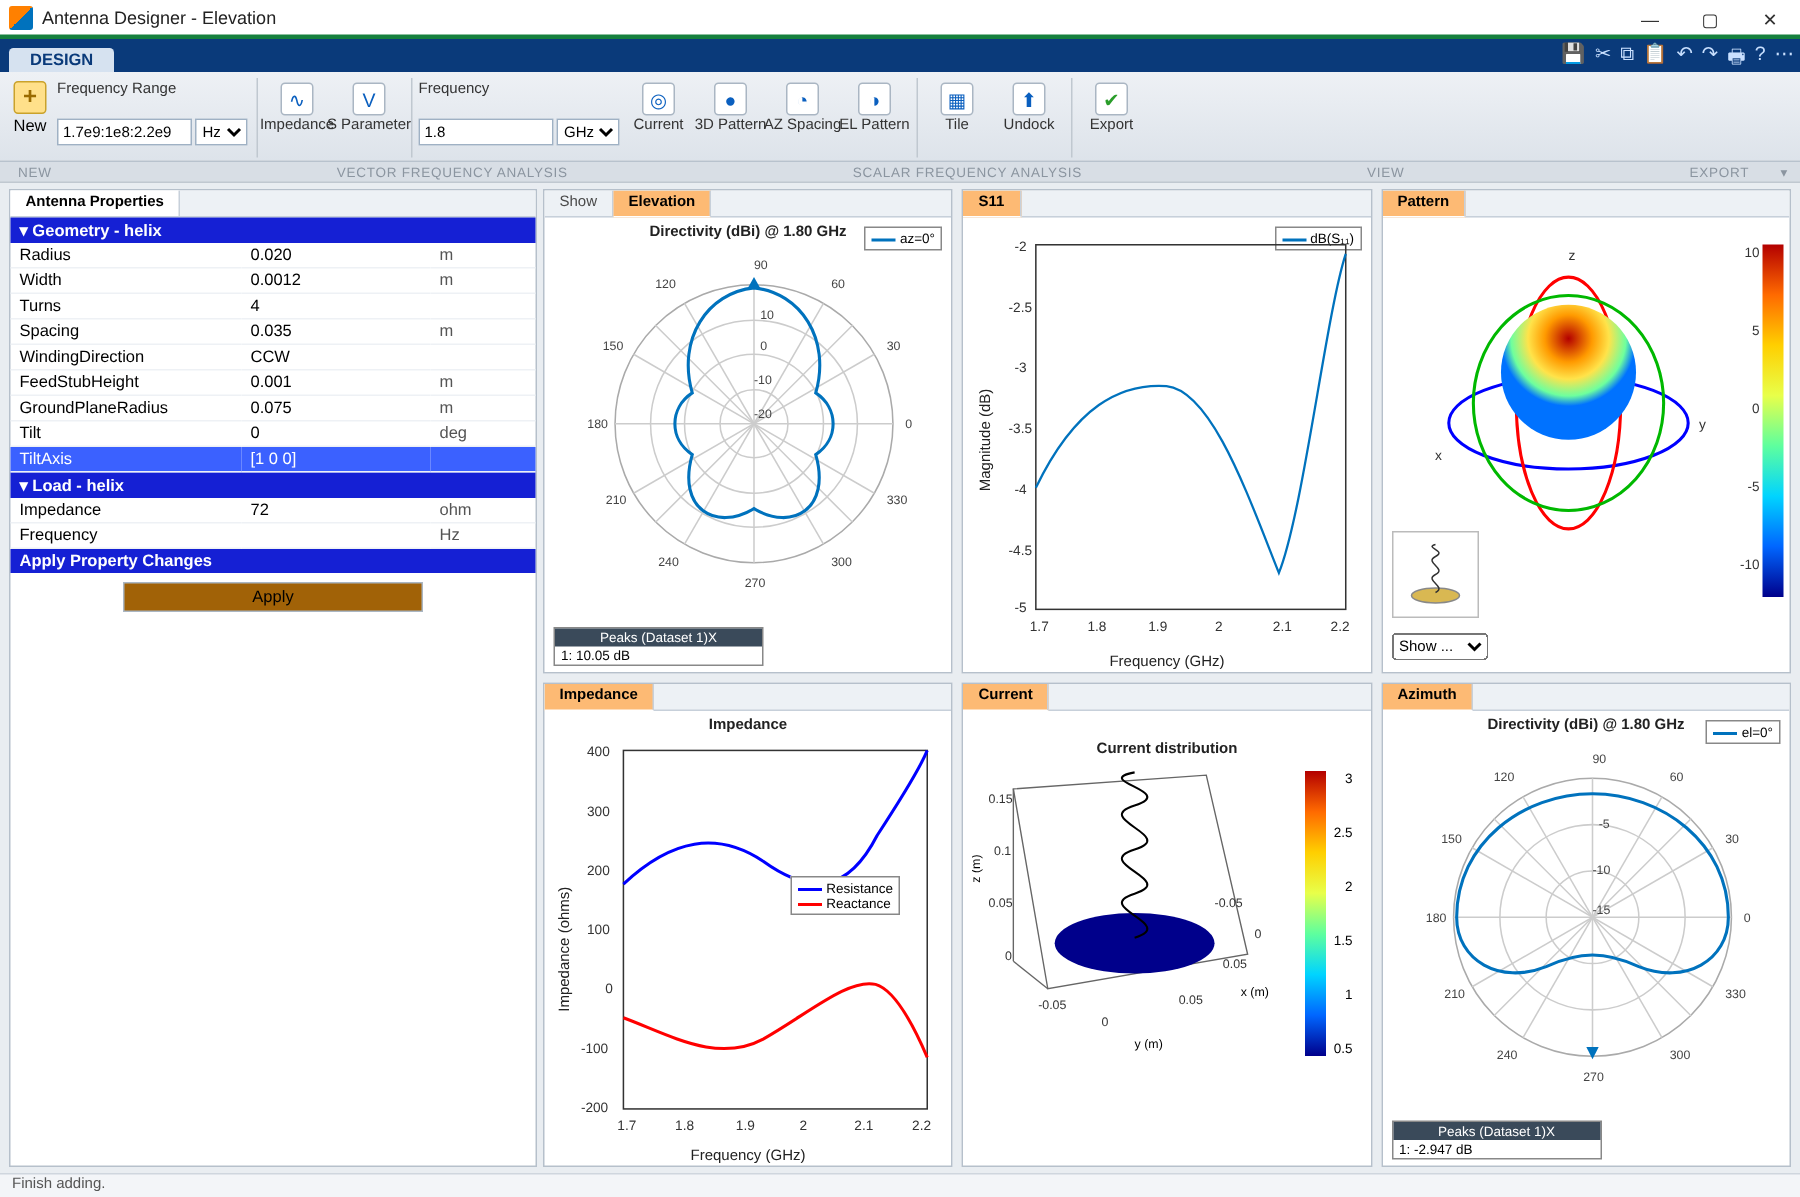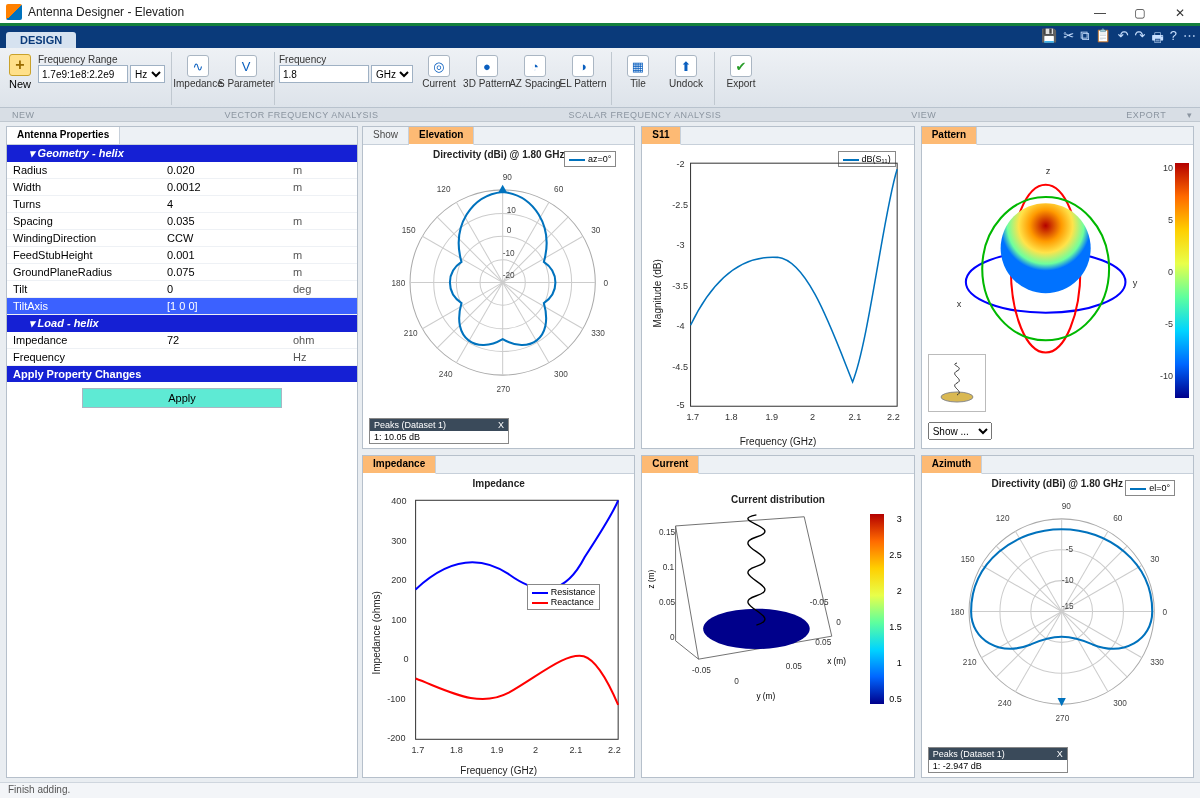--- a/index.html
+++ b/index.html
@@ -16,21 +16,21 @@
   .ribbontabs { height: 22px; background: linear-gradient(#0a3a7a,#0a3a7a); display:flex; align-items:flex-end; padding-left:6px; position:relative; }
   .ribbontabs .tab { background:#d6e2f0; color:#0a3a7a; border-radius:3px 3px 0 0; padding:2px 14px; font-size:11px; font-weight:600; }
   .ribbontabs .rightbar { position:absolute; right:4px; top:2px; display:flex; gap:6px; color:#c9e0ff; }
   .ribbontabs .rightbar span { cursor:pointer; font-size:13px; }
 
   .toolbar { height: 60px; background: linear-gradient(#eef1f5,#dde3ea); border-bottom:1px solid #b8c2cd; display:flex; align-items:stretch; padding:4px 6px 2px 6px; gap:4px; position:relative; }
   .tb-group { display:flex; align-items:flex-start; gap:4px; border-right:1px solid #c0c8d0; padding-right:6px; }
   .tb-btn { width:44px; display:flex; flex-direction:column; align-items:center; justify-content:flex-start; gap:2px; padding-top:2px; cursor:pointer; border:1px solid transparent; border-radius:3px; }
   .tb-btn .ico { width:22px; height:22px; border:1px solid #aab6c3; border-radius:3px; background:#fff; display:flex;align-items:center;justify-content:center;font-size:13px;color:#0a5fbf;}
   .tb-btn .lbl { font-size:10px; color:#333; text-align:center; line-height:1; white-space:nowrap; }
-  .tb-field { display:flex; flex-direction:column; gap:0; padding-top:2px; }
+  .tb-field { display:flex; flex-direction:column; gap:14px; padding-top:2px; }
   .tb-field .cap { font-size:10px; color:#333; }
   .tb-field .row { display:flex; gap:2px;align-items:flex-end; }
   .tb-field input { width:90px; height:18px; font-size:10px; padding:0 3px; border:1px solid #9fb1c4; }
   .tb-field select { height:18px; font-size:10px; border:1px solid #9fb1c4; background:#fff; }
   .tb-new { width:28px; display:flex; flex-direction:column; align-items:center; gap:2px; padding-top:2px; cursor:pointer;}
   .tb-new .plus { width:22px;height:22px; background:#ffe08a; border:1px solid #caa22b; border-radius:3px; color:#9a6b00; font-weight:bold; display:flex;align-items:center;justify-content:center;font-size:16px;}
 
   .groupstrip { height:14px; background:#d8dee5; font-size:9px; color:#8b95a0; display:flex; align-items:center; padding-left:12px; gap:190px; letter-spacing:0.5px; border-bottom:1px solid #c0c8d0;}
   .groupstrip .drop { position:absolute; right:8px; }
 
@@ -43,39 +43,39 @@
   .panel .tabrow { height:18px; display:flex; border-bottom:1px solid #c7d0da; background:#edf1f5; font-size:10px; }
   .panel .tabrow .ptab { padding:2px 10px; border-right:1px solid #c7d0da; color:#4a4a4a; cursor:pointer;}
   .panel .tabrow .ptab.active { background:#fdba74; border-bottom:1px solid #fff; margin-bottom:-1px; font-weight:600; color:#000;}
   .panel .body { flex:1; position:relative; }
 
   
   .props { background:#fff; border:1px solid #b6c0cb; flex:1; display:flex; flex-direction:column;}
   .props .tabrow { height:18px; display:flex; border-bottom:1px solid #c7d0da; background:#edf1f5; font-size:10px;}
   .props .tabrow .ptab { padding:2px 10px; border-right:1px solid #c7d0da; background:#fff; font-weight:600;}
   .props table { width:100%; border-collapse:collapse; font-size:11px; }
-  .props tr.grouphdr td { background:#1520d4; color:#fff; font-weight:600; padding:2px 22px;font-style:italic; }
+  .props tr.grouphdr td { background:#1520d4; color:#fff; font-weight:600; padding:2px 6px; }
   .props tr.row td { padding:2px 6px; border-bottom:1px solid #eef1f5;margin-top:14px; }
   .props tr.row td:nth-child(1){width:44%;}
   .props tr.row td:nth-child(2){width:36%;}
   .props tr.row td:nth-child(3){width:20%; color:#555;}
   .props tr.row.sel td { background:#3b61ff; color:#fff; }
   .props .applyhdr td { background:#1520d4; color:#fff; padding:2px 6px; font-weight:600;}
   .props .applyrow td { text-align:center; padding:6px;}
-  .props .applyrow button { width:200px; height:20px; background:#5eead4; border:1px solid #aab6c3; cursor:pointer; font-size:11px;}
+  .props .applyrow button { width:200px; height:20px; background:#a16207; border:1px solid #aab6c3; cursor:pointer; font-size:11px;}
 
   
   .xlabel, .ylabel, .ctitle { font-size:10px; color:#222; }
   .ylabel { position:absolute; left:2px; top:50%; transform:translateY(-50%) rotate(-90deg); transform-origin:left top; white-space:nowrap;}
   .xlabel { position:absolute; bottom:1px; left:50%; transform:translateX(-50%);}
   .ctitle { position:absolute; top:4px; left:50%; transform:translateX(-50%); font-weight:600;}
-  .legend { position:absolute; top:6px; right:18px; border:1px solid #888; background:#fff; font-size:9px; padding:2px 4px;}
+  .legend { position:absolute; top:6px; right:6px; border:1px solid #888; background:#fff; font-size:9px; padding:2px 4px;}
   .legend .sw { display:inline-block; width:16px; height:0; border-top:2px solid; vertical-align:middle; margin-right:3px;}
   .peaks { position:absolute; left:6px; bottom:4px; width:140px; border:1px solid #888; background:#fff; font-size:9px;}
-  .peaks .hdr { background:#3a4a5a; color:#fff; padding:1px 4px; display:flex; justify-content:space-between;}
+  .peaks .hdr { background:#3a4a5a; color:#fff; padding:1px 4px; display:flex; justify-content:center;}
   .peaks .val { padding:1px 4px;}
 
   .statusbar { position:absolute; bottom:0; left:0; right:0; height:16px; background:#f3f5f8; border-top:1px solid #cfd6de; font-size:10px; color:#555; padding:1px 8px;}
 
   .helix-preview { position:absolute; left:6px; bottom:36px; width:58px; height:58px; border:1px solid #bbb; background:#fff; display:flex;align-items:center;justify-content:center;}
   .show-sel { position:absolute; left:6px; bottom:8px; height:18px; width:64px; font-size:10px;margin-top:32px; }
 
   .colorbar { position:absolute; right:4px; top:18px; width:14px; bottom:50px; background:linear-gradient(to top,#00008b,#0066ff,#00d4ff,#5eff9e,#e8ff4a,#ffcf00,#ff6a00,#b30000);}
   .colorbar2 { position:absolute; right:30px; top:40px; width:14px; height:190px; background:linear-gradient(to top,#00008b,#0066ff,#00d4ff,#5eff9e,#e8ff4a,#ffcf00,#ff6a00,#b30000);}
   .cbtick { position:absolute; font-size:9px; color:#333; right:20px;}

